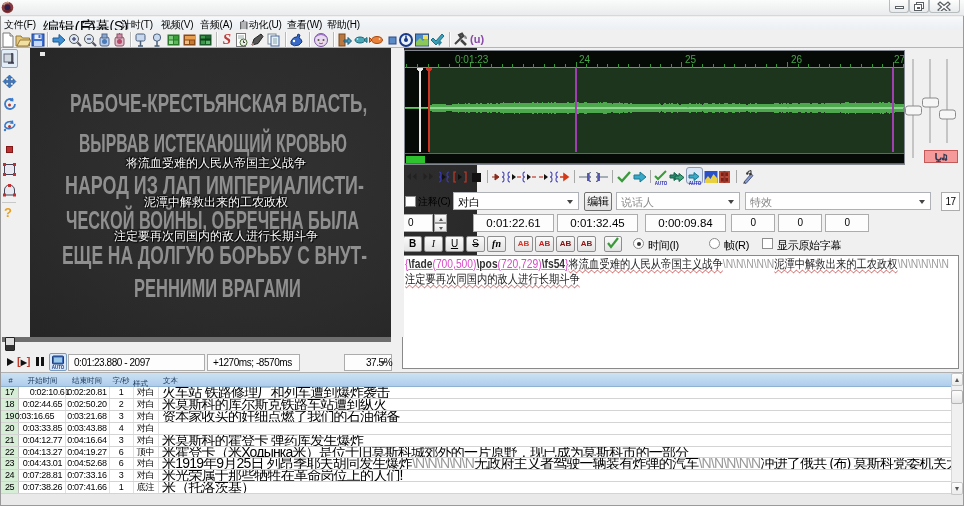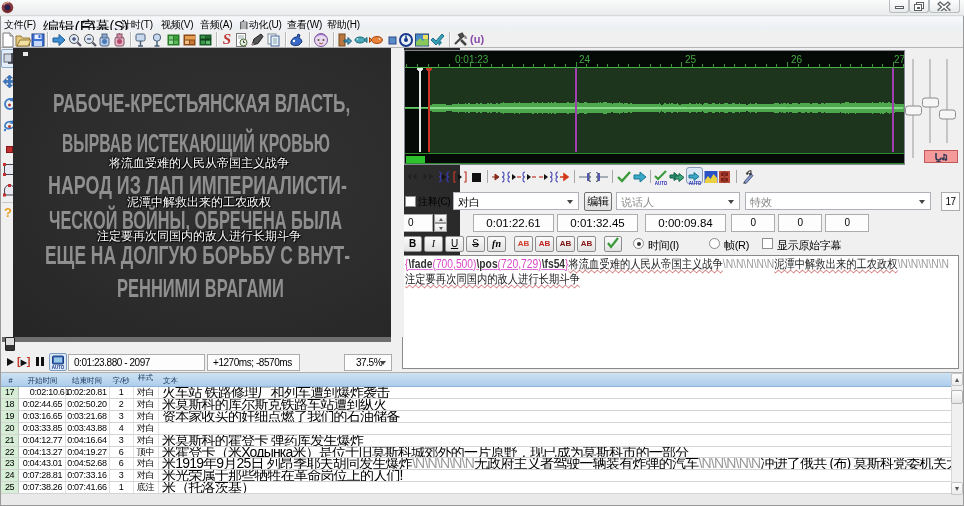--- a/index.html
+++ b/index.html
@@ -234,21 +234,21 @@
     </svg>
 <svg class="lico" style="top:183px">
       <path d="M2.5,12 v-5 a5,5 0 0 1 10,0 v5 z" fill="#e8e8f0" stroke="#445"></path>
       <rect x="1" y="10.5" width="3" height="3" fill="#c03030"></rect>
       <rect x="11" y="10.5" width="3" height="3" fill="#c03030"></rect>
       <rect x="6" y="1" width="3" height="3" fill="#c03030"></rect>
     </svg>
 <div class="a" style="left:2px;top:202px;width:14px;height:1px;background:#c8c8c8"></div>
 <div class="a" style="left:4px;top:205px;width:12px;height:14px;color:#e8a020;font-size:13px;font-weight:bold">?</div>
 
-<div class="a" style="left:13px;top:48px;width:447px;height:289px;background:radial-gradient(ellipse at 50% 45%,#323232 0%,#2c2c2c 60%,#252525 100%);overflow:hidden">
+<div class="a" style="left:30px;top:48px;width:447px;height:289px;background:radial-gradient(ellipse at 50% 45%,#323232 0%,#2c2c2c 60%,#252525 100%);overflow:hidden">
 <div class="a" style="left:10px;top:4px;width:5px;height:4px;background:#e8e8e8"></div>
 
 <div class="rus" style="left:40px;top:43px;width:auto;transform:scaleX(0.686);transform-origin:0 0">РАБОЧЕ-КРЕСТЬЯНСКАЯ ВЛАСТЬ,</div>
       <div class="rus" style="left:49px;top:83px;width:auto;transform:scaleX(0.628);transform-origin:0 0">ВЫРВАВ ИСТЕКАЮЩИЙ КРОВЬЮ</div>
       <div class="rus" style="left:35px;top:125px;width:auto;transform:scaleX(0.715);transform-origin:0 0">НАРОД ИЗ ЛАП ИМПЕРИАЛИСТИ-</div>
       <div class="rus" style="left:36px;top:160px;width:auto;transform:scaleX(0.652);transform-origin:0 0">ЧЕСКОЙ ВОЙНЫ, ОБРЕЧЕНА БЫЛА</div>
       <div class="rus" style="left:32px;top:195px;width:auto;transform:scaleX(0.697);transform-origin:0 0">ЕЩЕ НА ДОЛГУЮ БОРЬБУ С ВНУТ-</div>
       <div class="rus" style="left:104px;top:228px;width:auto;transform:scaleX(0.659);transform-origin:0 0">РЕННИМИ ВРАГАМИ</div>
       <div class="chn" style="top:109px">将流血受难的人民从帝国主义战争</div>
 
@@ -269,21 +269,21 @@
 <div class="a" style="left:17px;top:355px;width:16px;height:12px;color:#c23a2a;font-weight:bold;font-size:11px">[<span style="color:#111;font-size:8px">▶</span>]</div>
 <div class="a" style="left:36px;top:357px;width:3px;height:9px;background:#111"></div>
 <div class="a" style="left:41px;top:357px;width:3px;height:9px;background:#111"></div>
 <div class="a" style="left:49px;top:353px;width:18px;height:18px;background:#dce8f5;border:1px solid #7a9cc0;border-radius:2px"><svg width="16" height="16">
         <rect x="2.5" y="2" width="11" height="8" rx="1" fill="#3a6ab8" stroke="#1a3a78"></rect>
         <rect x="4" y="3.5" width="8" height="5" fill="#9ac8e8"></rect>
         <text x="8" y="15" font-size="4.5" text-anchor="middle" fill="#1a3a8a" font-weight="bold">AUTO</text>
       </svg></div>
 <div class="box" style="left:68px;top:354px;width:137px;height:17px;line-height:15px;padding-left:5px">0:01:23.880 - 2097</div>
 <div class="box" style="left:207px;top:354px;width:93px;height:17px;line-height:15px;padding-left:5px">+1270ms; -8570ms</div>
-<div class="box" style="left:344px;top:354px;width:48px;height:17px;line-height:15px;padding-left:11px">37.5%<span class="carr" style="top:6px"></span></div>
+<div class="box" style="left:344px;top:354px;width:48px;height:17px;line-height:15px;padding-left:21px">37.5%<span class="carr" style="top:6px"></span></div>
 
 <div class="a" style="left:404px;top:50px;width:501px;height:115px;border:1px solid #828790;background:#000"></div>
 <svg class="a" style="left:405px;top:51px" width="499" height="113" shape-rendering="crispEdges">
 <rect x="0" y="0" width="499" height="113" fill="#060a06"></rect>
 <rect x="24" y="17" width="475" height="85" fill="#1c351c"></rect>
 <line x1="0" y1="16.5" x2="499" y2="16.5" stroke="#44b444" stroke-width="1.2"></line>
 <path d="M0,57 L0,55.9 L1,56.3 L2,56.1 L3,56.2 L4,55.9 L5,55.9 L6,55.8 L7,56.2 L8,56.0 L9,56.3 L10,56.2 L11,56.0 L12,56.3 L13,56.2 L14,55.9 L15,56.0 L16,56.2 L17,55.9 L18,55.8 L19,56.3 L20,55.8 L21,55.9 L22,56.1 L23,56.2 L24,52.5 L25,53.6 L26,54.0 L27,54.0 L28,52.7 L29,53.1 L30,52.8 L31,52.9 L32,53.2 L33,52.5 L34,53.5 L35,53.2 L36,52.7 L37,53.0 L38,52.6 L39,53.1 L40,52.8 L41,54.0 L42,53.6 L43,53.5 L44,53.9 L45,53.6 L46,53.8 L47,53.5 L48,52.8 L49,53.3 L50,53.3 L51,53.5 L52,53.4 L53,52.2 L54,52.7 L55,52.8 L56,53.5 L57,52.5 L58,53.5 L59,53.1 L60,52.0 L61,52.6 L62,52.7 L63,52.5 L64,52.2 L65,52.3 L66,53.2 L67,53.5 L68,53.0 L69,53.1 L70,53.2 L71,51.9 L72,52.0 L73,52.9 L74,52.3 L75,52.8 L76,51.9 L77,52.6 L78,52.9 L79,53.0 L80,52.4 L81,52.9 L82,52.3 L83,51.8 L84,52.6 L85,52.9 L86,51.6 L87,52.4 L88,53.0 L89,53.1 L90,53.0 L91,52.1 L92,51.8 L93,52.4 L94,52.9 L95,52.4 L96,51.3 L97,52.1 L98,51.3 L99,51.5 L100,52.9 L101,51.7 L102,51.7 L103,51.9 L104,52.4 L105,51.7 L106,52.6 L107,52.1 L108,52.0 L109,51.2 L110,51.3 L111,52.3 L112,51.9 L113,52.5 L114,51.2 L115,51.3 L116,52.2 L117,51.7 L118,51.7 L119,52.5 L120,51.4 L121,51.8 L122,51.4 L123,51.8 L124,52.7 L125,52.2 L126,52.7 L127,51.1 L128,51.2 L129,51.3 L130,52.2 L131,52.6 L132,51.2 L133,51.1 L134,52.5 L135,51.8 L136,52.5 L137,51.3 L138,51.3 L139,52.4 L140,51.8 L141,51.6 L142,52.1 L143,51.1 L144,51.8 L145,52.2 L146,51.6 L147,51.3 L148,52.2 L149,52.0 L150,50.8 L151,51.4 L152,51.7 L153,51.6 L154,52.2 L155,52.0 L156,51.8 L157,51.4 L158,52.0 L159,52.0 L160,52.3 L161,51.3 L162,52.0 L163,50.8 L164,50.9 L165,52.3 L166,52.0 L167,51.2 L168,52.0 L169,52.2 L170,50.8 L171,51.4 L172,51.6 L173,51.1 L174,51.0 L175,52.1 L176,52.3 L177,51.7 L178,51.7 L179,51.7 L180,51.2 L181,51.3 L182,50.8 L183,52.3 L184,51.8 L185,52.0 L186,51.1 L187,52.2 L188,52.3 L189,51.8 L190,51.9 L191,52.2 L192,52.2 L193,51.1 L194,51.9 L195,51.2 L196,51.8 L197,52.7 L198,51.1 L199,51.4 L200,51.1 L201,51.2 L202,51.4 L203,52.6 L204,52.0 L205,52.5 L206,52.2 L207,52.8 L208,52.3 L209,51.3 L210,52.5 L211,51.6 L212,52.2 L213,52.3 L214,51.4 L215,51.4 L216,52.1 L217,51.9 L218,52.9 L219,52.7 L220,51.6 L221,52.2 L222,52.3 L223,52.0 L224,53.2 L225,52.4 L226,52.5 L227,52.0 L228,53.2 L229,51.9 L230,53.4 L231,53.2 L232,52.6 L233,52.5 L234,53.2 L235,53.5 L236,52.2 L237,53.3 L238,52.7 L239,52.7 L240,53.1 L241,52.8 L242,52.9 L243,52.3 L244,53.5 L245,52.7 L246,53.5 L247,53.2 L248,52.8 L249,53.4 L250,53.4 L251,52.6 L252,53.8 L253,53.1 L254,52.2 L255,52.2 L256,53.8 L257,53.5 L258,53.5 L259,52.3 L260,52.4 L261,52.4 L262,53.2 L263,53.6 L264,52.4 L265,52.6 L266,52.8 L267,52.1 L268,52.7 L269,53.8 L270,52.4 L271,53.3 L272,52.6 L273,52.2 L274,53.5 L275,53.5 L276,53.5 L277,52.8 L278,53.2 L279,52.7 L280,52.5 L281,53.3 L282,52.6 L283,53.2 L284,52.8 L285,52.1 L286,52.2 L287,53.5 L288,52.9 L289,53.1 L290,53.6 L291,52.3 L292,52.5 L293,53.2 L294,52.3 L295,52.7 L296,52.9 L297,53.6 L298,53.5 L299,52.1 L300,52.1 L301,52.7 L302,52.2 L303,52.6 L304,53.4 L305,53.4 L306,53.1 L307,52.1 L308,52.3 L309,52.2 L310,52.1 L311,53.3 L312,53.3 L313,53.5 L314,52.4 L315,52.2 L316,53.0 L317,52.7 L318,53.5 L319,52.2 L320,52.3 L321,52.1 L322,52.4 L323,52.3 L324,53.8 L325,52.6 L326,53.2 L327,52.2 L328,52.5 L329,52.4 L330,52.5 L331,53.4 L332,52.5 L333,53.7 L334,52.4 L335,52.4 L336,53.5 L337,52.5 L338,53.1 L339,53.3 L340,52.5 L341,53.4 L342,53.8 L343,53.5 L344,53.3 L345,52.3 L346,52.1 L347,53.3 L348,52.7 L349,53.1 L350,52.1 L351,52.8 L352,52.1 L353,53.5 L354,52.0 L355,53.4 L356,52.0 L357,53.2 L358,53.4 L359,52.8 L360,52.3 L361,53.0 L362,52.5 L363,52.6 L364,52.8 L365,52.5 L366,53.0 L367,52.2 L368,53.4 L369,51.8 L370,52.4 L371,52.1 L372,52.0 L373,52.1 L374,52.6 L375,53.1 L376,52.1 L377,52.7 L378,52.7 L379,51.7 L380,52.0 L381,52.7 L382,52.6 L383,52.4 L384,52.5 L385,52.6 L386,52.9 L387,52.4 L388,51.5 L389,52.0 L390,51.6 L391,52.1 L392,52.6 L393,52.2 L394,53.1 L395,52.6 L396,52.4 L397,52.1 L398,52.0 L399,52.3 L400,52.3 L401,52.7 L402,52.3 L403,51.5 L404,51.7 L405,52.8 L406,52.9 L407,52.2 L408,52.0 L409,52.5 L410,51.7 L411,51.8 L412,51.9 L413,52.6 L414,52.7 L415,53.0 L416,52.6 L417,52.2 L418,51.5 L419,52.9 L420,52.3 L421,51.9 L422,52.6 L423,51.8 L424,52.1 L425,52.5 L426,51.8 L427,52.9 L428,51.6 L429,51.6 L430,52.7 L431,52.2 L432,52.6 L433,51.2 L434,52.0 L435,52.8 L436,52.4 L437,51.4 L438,52.1 L439,51.5 L440,51.7 L441,51.2 L442,51.8 L443,51.2 L444,51.3 L445,51.8 L446,51.6 L447,52.0 L448,51.4 L449,51.9 L450,51.3 L451,51.5 L452,52.0 L453,52.3 L454,52.3 L455,51.7 L456,51.4 L457,51.8 L458,51.6 L459,52.2 L460,52.5 L461,52.2 L462,52.2 L463,52.1 L464,51.7 L465,52.4 L466,52.2 L467,51.4 L468,51.4 L469,52.5 L470,51.9 L471,51.6 L472,51.9 L473,52.2 L474,51.9 L475,51.1 L476,51.6 L477,51.5 L478,51.2 L479,51.4 L480,52.1 L481,52.8 L482,52.2 L483,51.6 L484,51.4 L485,51.3 L486,52.3 L487,51.8 L488,52.2 L489,52.1 L490,52.8 L491,52.9 L492,52.5 L493,53.3 L494,52.8 L495,52.3 L496,52.8 L497,53.3 L498,52.8 L499,53.4 L499,57 L499,60.6 L498,61.2 L497,60.7 L496,61.2 L495,61.7 L494,61.2 L493,60.7 L492,61.5 L491,61.1 L490,61.2 L489,61.9 L488,61.8 L487,62.2 L486,61.7 L485,62.7 L484,62.6 L483,62.4 L482,61.8 L481,61.2 L480,61.9 L479,62.6 L478,62.8 L477,62.5 L476,62.4 L475,62.9 L474,62.1 L473,61.8 L472,62.1 L471,62.4 L470,62.1 L469,61.5 L468,62.6 L467,62.6 L466,61.8 L465,61.6 L464,62.3 L463,61.9 L462,61.8 L461,61.8 L460,61.5 L459,61.8 L458,62.4 L457,62.2 L456,62.6 L455,62.3 L454,61.7 L453,61.7 L452,62.0 L451,62.5 L450,62.7 L449,62.1 L448,62.6 L447,62.0 L446,62.4 L445,62.2 L444,62.7 L443,62.8 L442,62.2 L441,62.8 L440,62.3 L439,62.5 L438,61.9 L437,62.6 L436,61.6 L435,61.2 L434,62.0 L433,62.8 L432,61.4 L431,61.8 L430,61.3 L429,62.4 L428,62.4 L427,61.1 L426,62.2 L425,61.5 L424,61.9 L423,62.2 L422,61.4 L421,62.1 L420,61.7 L419,61.1 L418,62.5 L417,61.8 L416,61.4 L415,61.0 L414,61.3 L413,61.4 L412,62.1 L411,62.2 L410,62.3 L409,61.5 L408,62.0 L407,61.8 L406,61.1 L405,61.2 L404,62.3 L403,62.5 L402,61.7 L401,61.3 L400,61.7 L399,61.7 L398,62.0 L397,61.9 L396,61.6 L395,61.4 L394,60.9 L393,61.8 L392,61.4 L391,61.9 L390,62.4 L389,62.0 L388,62.5 L387,61.6 L386,61.1 L385,61.4 L384,61.5 L383,61.6 L382,61.4 L381,61.3 L380,62.0 L379,62.3 L378,61.3 L377,61.3 L376,61.9 L375,60.9 L374,61.4 L373,61.9 L372,62.0 L371,61.9 L370,61.6 L369,62.2 L368,60.6 L367,61.8 L366,61.0 L365,61.5 L364,61.2 L363,61.4 L362,61.5 L361,61.0 L360,61.7 L359,61.2 L358,60.6 L357,60.8 L356,62.0 L355,60.6 L354,62.0 L353,60.5 L352,61.9 L351,61.2 L350,61.9 L349,60.9 L348,61.3 L347,60.7 L346,61.9 L345,61.7 L344,60.7 L343,60.5 L342,60.2 L341,60.6 L340,61.5 L339,60.7 L338,60.9 L337,61.5 L336,60.5 L335,61.6 L334,61.6 L333,60.3 L332,61.5 L331,60.6 L330,61.5 L329,61.6 L328,61.5 L327,61.8 L326,60.8 L325,61.4 L324,60.2 L323,61.7 L322,61.6 L321,61.9 L320,61.7 L319,61.8 L318,60.5 L317,61.3 L316,61.0 L315,61.8 L314,61.6 L313,60.5 L312,60.7 L311,60.7 L310,61.9 L309,61.8 L308,61.7 L307,61.9 L306,60.9 L305,60.6 L304,60.6 L303,61.4 L302,61.8 L301,61.3 L300,61.9 L299,61.9 L298,60.5 L297,60.4 L296,61.1 L295,61.3 L294,61.7 L293,60.8 L292,61.5 L291,61.7 L290,60.4 L289,60.9 L288,61.1 L287,60.5 L286,61.8 L285,61.9 L284,61.2 L283,60.8 L282,61.4 L281,60.7 L280,61.5 L279,61.3 L278,60.8 L277,61.2 L276,60.5 L275,60.5 L274,60.5 L273,61.8 L272,61.4 L271,60.7 L270,61.6 L269,60.2 L268,61.3 L267,61.9 L266,61.2 L265,61.4 L264,61.6 L263,60.4 L262,60.8 L261,61.6 L260,61.6 L259,61.7 L258,60.5 L257,60.5 L256,60.2 L255,61.8 L254,61.8 L253,60.9 L252,60.2 L251,61.4 L250,60.6 L249,60.6 L248,61.2 L247,60.8 L246,60.5 L245,61.3 L244,60.5 L243,61.7 L242,61.1 L241,61.2 L240,60.9 L239,61.3 L238,61.3 L237,60.7 L236,61.8 L235,60.5 L234,60.8 L233,61.5 L232,61.4 L231,60.8 L230,60.6 L229,62.1 L228,60.8 L227,62.0 L226,61.5 L225,61.6 L224,60.8 L223,62.0 L222,61.7 L221,61.8 L220,62.4 L219,61.3 L218,61.1 L217,62.1 L216,61.9 L215,62.6 L214,62.6 L213,61.7 L212,61.8 L211,62.4 L210,61.5 L209,62.7 L208,61.7 L207,61.2 L206,61.8 L205,61.5 L204,62.0 L203,61.4 L202,62.6 L201,62.8 L200,62.9 L199,62.6 L198,62.9 L197,61.3 L196,62.2 L195,62.8 L194,62.1 L193,62.9 L192,61.8 L191,61.8 L190,62.1 L189,62.2 L188,61.7 L187,61.8 L186,62.9 L185,62.0 L184,62.2 L183,61.7 L182,63.2 L181,62.7 L180,62.8 L179,62.3 L178,62.3 L177,62.3 L176,61.7 L175,61.9 L174,63.0 L173,62.9 L172,62.4 L171,62.6 L170,63.2 L169,61.8 L168,62.0 L167,62.8 L166,62.0 L165,61.7 L164,63.1 L163,63.2 L162,62.0 L161,62.7 L160,61.7 L159,62.0 L158,62.0 L157,62.6 L156,62.2 L155,62.0 L154,61.8 L153,62.4 L152,62.3 L151,62.6 L150,63.2 L149,62.0 L148,61.8 L147,62.7 L146,62.4 L145,61.8 L144,62.2 L143,62.9 L142,61.9 L141,62.4 L140,62.2 L139,61.6 L138,62.7 L137,62.7 L136,61.5 L135,62.2 L134,61.5 L133,62.9 L132,62.8 L131,61.4 L130,61.8 L129,62.7 L128,62.8 L127,62.9 L126,61.3 L125,61.8 L124,61.3 L123,62.2 L122,62.6 L121,62.2 L120,62.6 L119,61.5 L118,62.3 L117,62.3 L116,61.8 L115,62.7 L114,62.8 L113,61.5 L112,62.1 L111,61.7 L110,62.7 L109,62.8 L108,62.0 L107,61.9 L106,61.4 L105,62.3 L104,61.6 L103,62.1 L102,62.3 L101,62.3 L100,61.1 L99,62.5 L98,62.7 L97,61.9 L96,62.7 L95,61.6 L94,61.1 L93,61.6 L92,62.2 L91,61.9 L90,61.0 L89,60.9 L88,61.0 L87,61.6 L86,62.4 L85,61.1 L84,61.4 L83,62.2 L82,61.7 L81,61.1 L80,61.6 L79,61.0 L78,61.1 L77,61.4 L76,62.1 L75,61.2 L74,61.7 L73,61.1 L72,62.0 L71,62.1 L70,60.8 L69,60.9 L68,61.0 L67,60.5 L66,60.8 L65,61.7 L64,61.8 L63,61.5 L62,61.3 L61,61.4 L60,62.0 L59,60.9 L58,60.5 L57,61.5 L56,60.5 L55,61.2 L54,61.3 L53,61.8 L52,60.6 L51,60.5 L50,60.7 L49,60.7 L48,61.2 L47,60.5 L46,60.2 L45,60.4 L44,60.1 L43,60.5 L42,60.4 L41,60.0 L40,61.2 L39,60.9 L38,61.4 L37,61.0 L36,61.3 L35,60.8 L34,60.5 L33,61.5 L32,60.8 L31,61.1 L30,61.2 L29,60.9 L28,61.3 L27,60.0 L26,60.0 L25,60.4 L24,61.5 L23,57.8 L22,57.9 L21,58.1 L20,58.2 L19,57.7 L18,58.2 L17,58.1 L16,57.8 L15,58.0 L14,58.1 L13,57.8 L12,57.7 L11,58.0 L10,57.8 L9,57.7 L8,58.0 L7,57.8 L6,58.2 L5,58.1 L4,58.1 L3,57.8 L2,57.9 L1,57.7 L0,58.1 Z" fill="#4da84d"></path>
       <path d="M0,57 L0,56.6 L2,56.6 L4,56.6 L6,56.6 L8,56.6 L10,56.6 L12,56.6 L14,56.6 L16,56.6 L18,56.6 L20,56.6 L22,56.6 L24,56.2 L26,56.4 L28,56.0 L30,56.4 L32,56.1 L34,56.2 L36,56.5 L38,56.1 L40,56.5 L42,56.2 L44,56.4 L46,56.4 L48,56.2 L50,55.8 L52,56.4 L54,56.3 L56,56.0 L58,55.7 L60,56.0 L62,56.2 L64,55.7 L66,56.5 L68,55.8 L70,56.3 L72,56.4 L74,56.4 L76,56.3 L78,55.8 L80,56.4 L82,56.0 L84,56.0 L86,56.2 L88,56.1 L90,56.4 L92,56.5 L94,56.3 L96,56.0 L98,56.2 L100,56.2 L102,56.0 L104,56.1 L106,56.3 L108,55.9 L110,55.9 L112,56.3 L114,56.0 L116,56.1 L118,55.8 L120,55.9 L122,56.3 L124,55.7 L126,56.4 L128,56.2 L130,55.9 L132,56.4 L134,56.1 L136,56.5 L138,56.0 L140,55.9 L142,56.0 L144,55.8 L146,56.2 L148,55.9 L150,56.0 L152,56.0 L154,56.1 L156,55.8 L158,55.7 L160,56.1 L162,56.0 L164,56.5 L166,55.9 L168,56.0 L170,55.7 L172,55.8 L174,56.3 L176,56.2 L178,56.0 L180,56.5 L182,56.1 L184,56.4 L186,56.4 L188,56.5 L190,55.9 L192,56.4 L194,56.3 L196,56.2 L198,55.8 L200,56.4 L202,56.1 L204,56.1 L206,55.8 L208,55.8 L210,55.8 L212,56.3 L214,56.2 L216,56.2 L218,55.8 L220,55.7 L222,56.4 L224,56.4 L226,56.3 L228,56.3 L230,56.1 L232,56.0 L234,56.3 L236,56.5 L238,56.2 L240,56.2 L242,56.0 L244,55.7 L246,55.9 L248,56.1 L250,56.0 L252,56.0 L254,56.5 L256,55.8 L258,55.9 L260,55.8 L262,55.9 L264,56.2 L266,56.2 L268,56.4 L270,56.0 L272,56.5 L274,56.4 L276,56.3 L278,56.4 L280,56.2 L282,56.5 L284,56.5 L286,56.4 L288,56.4 L290,56.2 L292,56.5 L294,55.8 L296,56.0 L298,56.4 L300,56.3 L302,56.2 L304,56.2 L306,56.4 L308,55.8 L310,55.7 L312,56.1 L314,56.1 L316,56.4 L318,56.4 L320,56.2 L322,56.3 L324,55.8 L326,56.4 L328,56.5 L330,55.7 L332,56.1 L334,56.4 L336,56.1 L338,56.5 L340,56.1 L342,55.7 L344,55.8 L346,55.9 L348,56.3 L350,56.2 L352,56.4 L354,55.9 L356,56.1 L358,55.9 L360,56.2 L362,56.3 L364,55.9 L366,55.7 L368,55.8 L370,55.9 L372,55.8 L374,55.9 L376,56.3 L378,56.1 L380,56.2 L382,56.5 L384,56.5 L386,56.3 L388,56.3 L390,55.9 L392,55.7 L394,56.1 L396,55.8 L398,55.7 L400,55.7 L402,56.2 L404,56.3 L406,56.3 L408,56.3 L410,56.3 L412,56.0 L414,55.8 L416,55.8 L418,56.1 L420,56.0 L422,55.9 L424,56.4 L426,56.0 L428,55.8 L430,55.9 L432,55.9 L434,56.1 L436,56.4 L438,55.9 L440,56.2 L442,55.9 L444,55.7 L446,56.2 L448,56.2 L450,55.7 L452,55.9 L454,56.4 L456,56.4 L458,56.4 L460,55.8 L462,55.9 L464,56.4 L466,55.8 L468,55.7 L470,56.0 L472,56.2 L474,56.1 L476,56.4 L478,56.5 L480,55.7 L482,56.0 L484,56.1 L486,55.8 L488,56.2 L490,55.8 L492,55.8 L494,56.3 L496,56.3 L498,56.3 L499,57 L498,57.7 L496,57.7 L494,57.7 L492,58.2 L490,58.2 L488,57.8 L486,58.2 L484,57.9 L482,58.0 L480,58.3 L478,57.5 L476,57.6 L474,57.9 L472,57.8 L470,58.0 L468,58.3 L466,58.2 L464,57.6 L462,58.1 L460,58.2 L458,57.6 L456,57.6 L454,57.6 L452,58.1 L450,58.3 L448,57.8 L446,57.8 L444,58.3 L442,58.1 L440,57.8 L438,58.1 L436,57.6 L434,57.9 L432,58.1 L430,58.1 L428,58.2 L426,58.0 L424,57.6 L422,58.1 L420,58.0 L418,57.9 L416,58.2 L414,58.2 L412,58.0 L410,57.7 L408,57.7 L406,57.7 L404,57.7 L402,57.8 L400,58.3 L398,58.3 L396,58.2 L394,57.9 L392,58.3 L390,58.1 L388,57.7 L386,57.7 L384,57.5 L382,57.5 L380,57.8 L378,57.9 L376,57.7 L374,58.1 L372,58.2 L370,58.1 L368,58.2 L366,58.3 L364,58.1 L362,57.7 L360,57.8 L358,58.1 L356,57.9 L354,58.1 L352,57.6 L350,57.8 L348,57.7 L346,58.1 L344,58.2 L342,58.3 L340,57.9 L338,57.5 L336,57.9 L334,57.6 L332,57.9 L330,58.3 L328,57.5 L326,57.6 L324,58.2 L322,57.7 L320,57.8 L318,57.6 L316,57.6 L314,57.9 L312,57.9 L310,58.3 L308,58.2 L306,57.6 L304,57.8 L302,57.8 L300,57.7 L298,57.6 L296,58.0 L294,58.2 L292,57.5 L290,57.8 L288,57.6 L286,57.6 L284,57.5 L282,57.5 L280,57.8 L278,57.6 L276,57.7 L274,57.6 L272,57.5 L270,58.0 L268,57.6 L266,57.8 L264,57.8 L262,58.1 L260,58.2 L258,58.1 L256,58.2 L254,57.5 L252,58.0 L250,58.0 L248,57.9 L246,58.1 L244,58.3 L242,58.0 L240,57.8 L238,57.8 L236,57.5 L234,57.7 L232,58.0 L230,57.9 L228,57.7 L226,57.7 L224,57.6 L222,57.6 L220,58.3 L218,58.2 L216,57.8 L214,57.8 L212,57.7 L210,58.2 L208,58.2 L206,58.2 L204,57.9 L202,57.9 L200,57.6 L198,58.2 L196,57.8 L194,57.7 L192,57.6 L190,58.1 L188,57.5 L186,57.6 L184,57.6 L182,57.9 L180,57.5 L178,58.0 L176,57.8 L174,57.7 L172,58.2 L170,58.3 L168,58.0 L166,58.1 L164,57.5 L162,58.0 L160,57.9 L158,58.3 L156,58.2 L154,57.9 L152,58.0 L150,58.0 L148,58.1 L146,57.8 L144,58.2 L142,58.0 L140,58.1 L138,58.0 L136,57.5 L134,57.9 L132,57.6 L130,58.1 L128,57.8 L126,57.6 L124,58.3 L122,57.7 L120,58.1 L118,58.2 L116,57.9 L114,58.0 L112,57.7 L110,58.1 L108,58.1 L106,57.7 L104,57.9 L102,58.0 L100,57.8 L98,57.8 L96,58.0 L94,57.7 L92,57.5 L90,57.6 L88,57.9 L86,57.8 L84,58.0 L82,58.0 L80,57.6 L78,58.2 L76,57.7 L74,57.6 L72,57.6 L70,57.7 L68,58.2 L66,57.5 L64,58.3 L62,57.8 L60,58.0 L58,58.3 L56,58.0 L54,57.7 L52,57.6 L50,58.2 L48,57.8 L46,57.6 L44,57.6 L42,57.8 L40,57.5 L38,57.9 L36,57.5 L34,57.8 L32,57.9 L30,57.6 L28,58.0 L26,57.6 L24,57.8 L22,57.4 L20,57.4 L18,57.4 L16,57.4 L14,57.4 L12,57.4 L10,57.4 L8,57.4 L6,57.4 L4,57.4 L2,57.4 L0,57.4 Z" fill="#8fd88f"></path>
 <line x1="0" y1="56" x2="499" y2="56" stroke="#7adf7a" stroke-width="0.8" opacity="0.8"></line>
 <line x1="1.9" y1="13.0" x2="1.9" y2="16.5" stroke="#389638"></line>
@@ -500,21 +500,21 @@
 <div class="a" style="left:777px;top:238px;letter-spacing:-0.3px">显示原始字幕</div>
 
 <div class="a" style="left:402px;top:255px;width:557px;height:114px;background:#fff;border:1px solid #898989;font-size:12px;line-height:15px;padding:1px 0 0 2px"><span style="display:inline-block;white-space:nowrap;transform:scaleX(0.857);transform-origin:0 0"><span style="text-decoration:underline;text-decoration-color:#e070d8;text-decoration-thickness:1px"><span class="pnk">{</span><span class="tag">\fade</span><span class="pnk">(700,500)</span><span class="tag">\pos</span><span class="pnk">(720,729)</span><span class="tag">\fs54</span><span class="pnk">}</span></span><span class="zh">将流血受难的人民从帝国主义战争</span><span class="nn">\N\N\N\N\N</span><span class="zh">泥潭中解救出来的工农政权</span><span class="nn">\N\N\N\N\N</span></span><br><span style="display:inline-block;white-space:nowrap;transform:scaleX(0.857);transform-origin:0 0"><span class="zh">注定要再次同国内的敌人进行长期斗争</span></span></div>
 
 <div class="a" style="left:0;top:372px;width:964px;height:134px;background:#e9e9e9;border-top:1px solid #b0b0b0"></div>
 <div class="a" style="left:1px;top:373px;width:950px;height:14px;background:linear-gradient(#cde2f2,#aecded);border-bottom:1px solid #8fb2d0;font-size:7.5px;color:#16365a">
 <span class="a" style="left:0;width:19px;text-align:center;top:3px">#</span>
 <span class="a" style="left:19px;width:45px;text-align:center;top:3px;letter-spacing:0">开始时间</span>
 <span class="a" style="left:64px;width:44px;text-align:center;top:3px;letter-spacing:0">结束时间</span>
 <span class="a" style="left:108px;width:24px;text-align:center;top:3px;letter-spacing:0">字/秒</span>
-<span class="a" style="left:132px;width:25px;text-align:center;top:0;letter-spacing:0">样式</span>
+<span class="a" style="left:132px;width:25px;top:6px;letter-spacing:0">样式</span>
 <span class="a" style="left:162px;top:3px;letter-spacing:0">文本</span>
 </div>
 <div class="gr" style="top:387.2px">
       <div class="gn">17</div>
 <span class="gc" style="left:26px;width:45px">0:02:10.61</span>
       <span class="gc" style="left:64px;width:44px">0:02:20.81</span>
 <span class="gc" style="left:108px;width:24px">1</span>
       <span class="gc" style="left:132px;width:25px;letter-spacing:-0.3px">对白</span>
 <span class="gt">火车站 铁路修理厂和列车遭到爆炸袭击</span>
 <span style="position:absolute;left:64px;top:0;width:1px;height:12px;background:#e0e0e0"></span>
@@ -529,21 +529,21 @@
 <span class="gc" style="left:108px;width:24px">2</span>
       <span class="gc" style="left:132px;width:25px;letter-spacing:-0.3px">对白</span>
 <span class="gt">米莫斯科的库尔斯克铁路车站遭到纵火</span>
 <span style="position:absolute;left:64px;top:0;width:1px;height:12px;background:#e0e0e0"></span>
 <span style="position:absolute;left:108px;top:0;width:1px;height:12px;background:#e0e0e0"></span>
 <span style="position:absolute;left:132px;top:0;width:1px;height:12px;background:#e0e0e0"></span>
 <span style="position:absolute;left:157px;top:0;width:1px;height:12px;background:#e0e0e0"></span>
     </div>
 <div class="gr" style="top:410.9px">
       <div class="gn">19</div>
-<span class="gc" style="left:19px;width:45px">0:03:16.65</span>
+<span class="gc" style="left:11px;width:45px">0:03:16.65</span>
       <span class="gc" style="left:64px;width:44px">0:03:21.68</span>
 <span class="gc" style="left:108px;width:24px">3</span>
       <span class="gc" style="left:132px;width:25px;letter-spacing:-0.3px">对白</span>
 <span class="gt">资本家收买的奸细点燃了我们的石油储备</span>
 <span style="position:absolute;left:64px;top:0;width:1px;height:12px;background:#e0e0e0"></span>
 <span style="position:absolute;left:108px;top:0;width:1px;height:12px;background:#e0e0e0"></span>
 <span style="position:absolute;left:132px;top:0;width:1px;height:12px;background:#e0e0e0"></span>
 <span style="position:absolute;left:157px;top:0;width:1px;height:12px;background:#e0e0e0"></span>
     </div>
 <div class="gr" style="top:422.8px">

